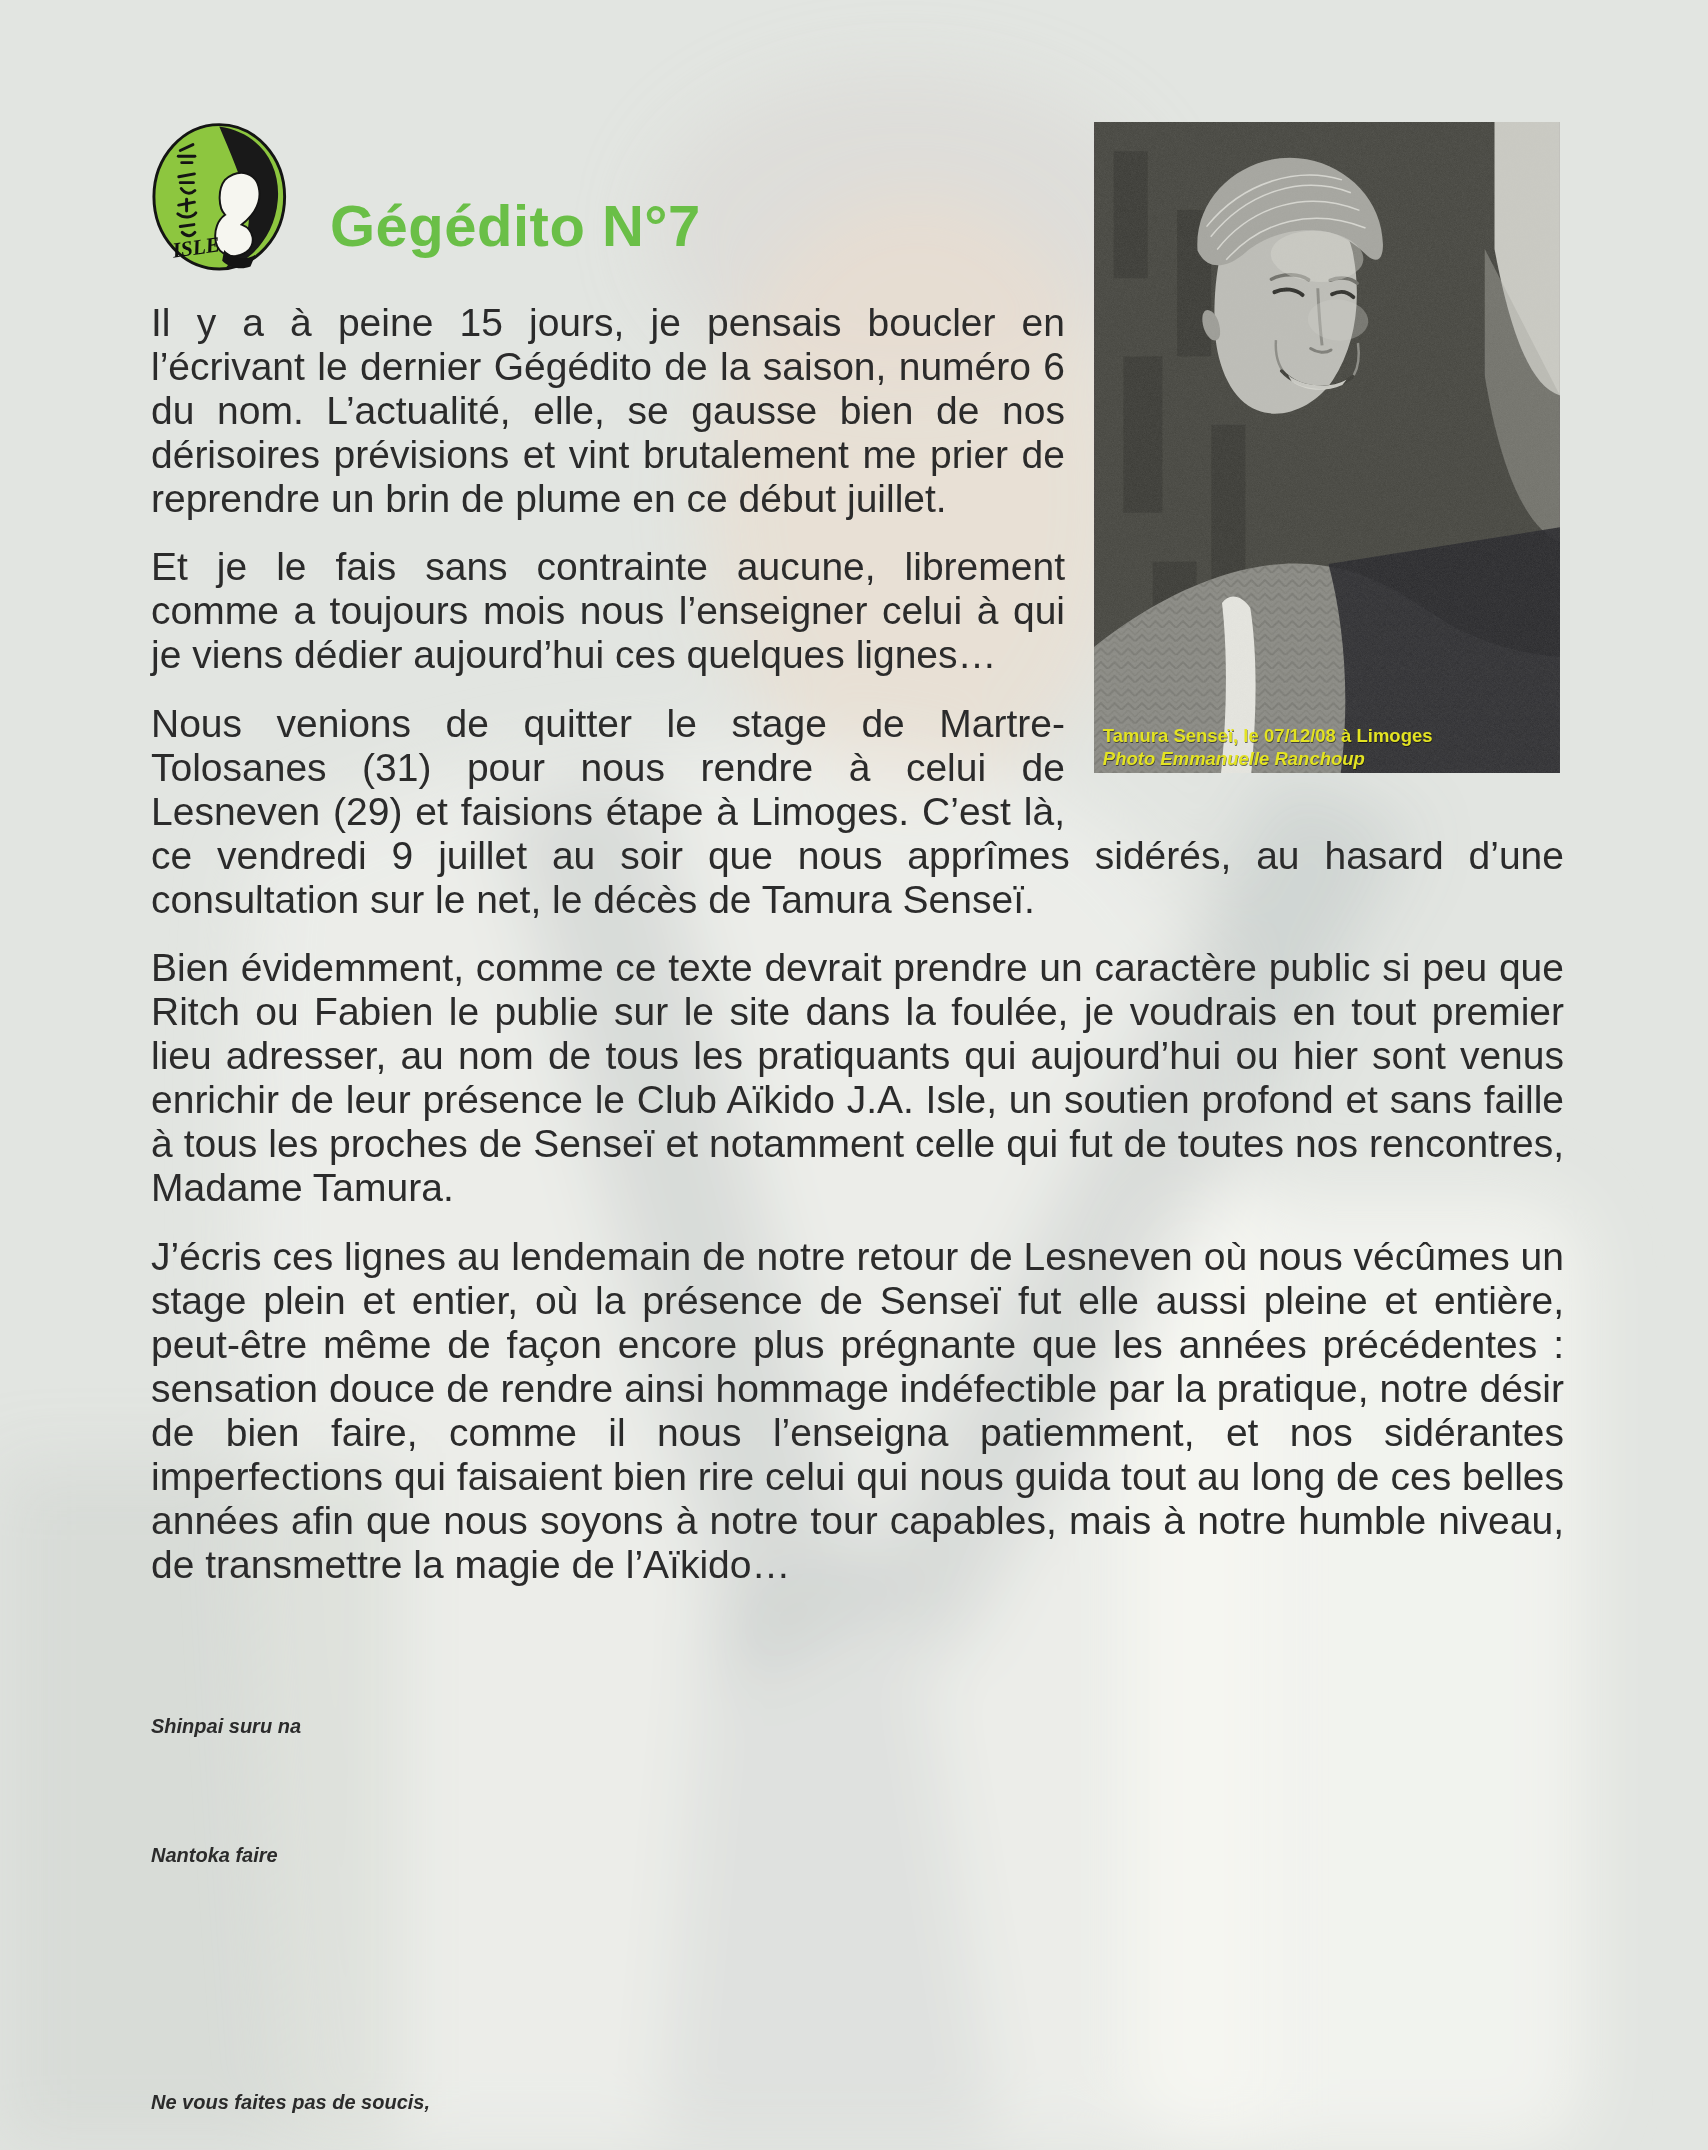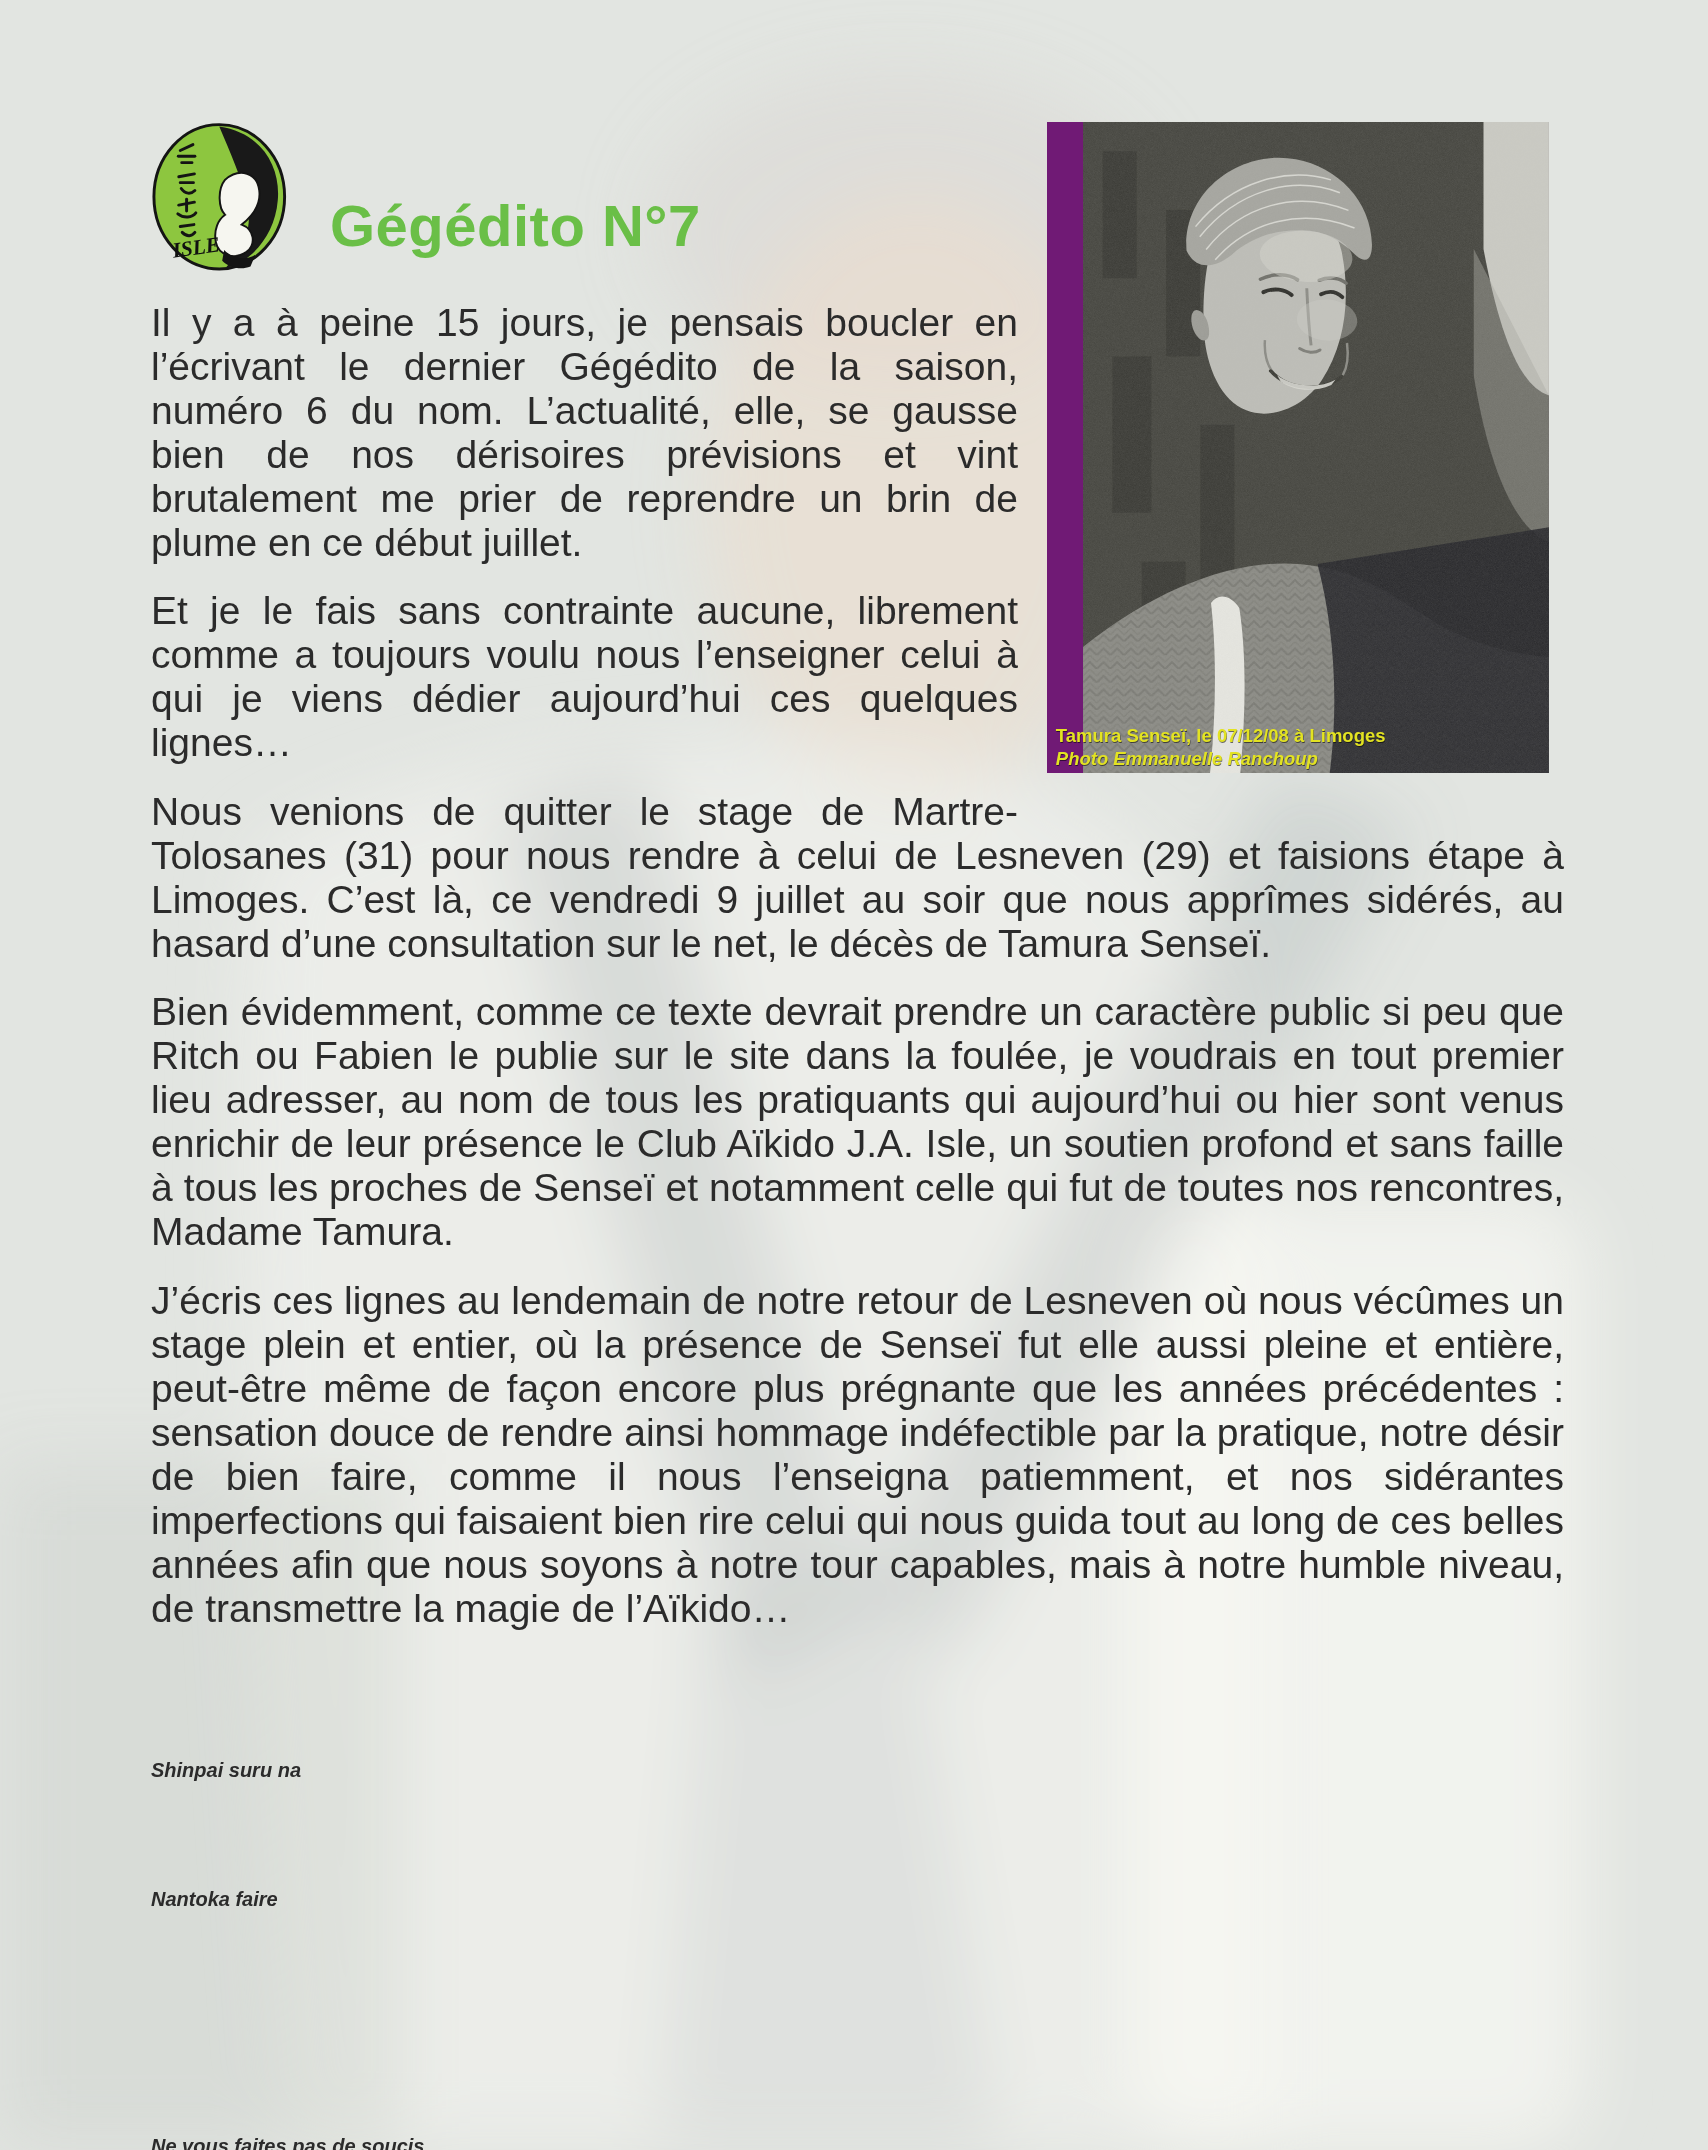--- a/index.html
+++ b/index.html
@@ -15,23 +15,22 @@
   .content{
     position:relative;
     box-sizing:border-box;
     width:1708px;height:2151px;
     padding:122px 144px 0 151px;
   }
   figure.photo{
     float:right;
     position:relative;
     width:466px;height:651px;
-    margin:0 15px 29px 29px;
+    margin:0 4px 29px 29px;
     background:#701a75;
-    padding-left:36px;
   }
   figure.photo svg{display:block;width:466px;height:651px;}
   .photo-caption{
     position:absolute;left:8.8px;bottom:2.9px;
     font-size:18.5px;font-weight:bold;line-height:23px;
     color:#e3e322;
     text-shadow:0.5px 0.5px 0.5px rgba(0,0,0,.55);
     white-space:nowrap;
   }
   .photo-caption .credit{font-style:italic;}
@@ -183,21 +182,21 @@
           <path d="M60,214 L88,210"></path>
             <path d="M64,226 C74,236 84,234 90,226"></path>
         </g>
         <text x="46" y="278" transform="rotate(-8 46 278)" font-family="'Liberation Serif', serif" font-style="italic" font-weight="bold" font-size="44" fill="#101010">ISLE</text>
       </svg>
       <h1 class="page-title">Gégédito N°7</h1>
     </header>
 
     <div class="article">
       <p>Il y a à peine 15 jours, je pensais boucler en l’écrivant le dernier Gégédito de la saison, numéro 6 du nom. L’actualité, elle, se gausse bien de nos dérisoires prévisions et vint brutalement me prier de reprendre un brin de plume en ce début juillet.</p>
-      <p>Et je le fais sans contrainte aucune, librement comme a toujours voulu nous l’enseigner celui à qui je viens dédier aujourd’hui ces quelques lignes…</p>
+      <p>Et je le fais sans contrainte aucune, librement comme a toujours mois nous l’enseigner celui à qui je viens dédier aujourd’hui ces quelques lignes…</p>
       <p>Nous venions de quitter le stage de Martre-Tolosanes (31) pour nous rendre à celui de Lesneven (29) et faisions étape à Limoges. C’est là, ce vendredi 9 juillet au soir que nous apprîmes sidérés, au hasard d’une consultation sur le net, le décès de Tamura Senseï.</p>
       <p>Bien évidemment, comme ce texte devrait prendre un caractère public si peu que Ritch ou Fabien le publie sur le site dans la foulée, je voudrais en tout premier lieu adresser, au nom de tous les pratiquants qui aujourd’hui ou hier sont venus enrichir de leur présence le Club Aïkido J.A. Isle, un soutien profond et sans faille à tous les proches de Senseï et notamment celle qui fut de toutes nos rencontres, Madame Tamura.</p>
       <p>J’écris ces lignes au lendemain de notre retour de Lesneven où nous vécûmes un stage plein et entier, où la présence de Senseï fut elle aussi pleine et entière, peut-être même de façon encore plus prégnante que les années précédentes : sensation douce de rendre ainsi hommage indéfectible par la pratique, notre désir de bien faire, comme il nous l’enseigna patiemment, et nos sidérantes imperfections qui faisaient bien rire celui qui nous guida tout au long de ces belles années afin que nous soyons à notre tour capables, mais à notre humble niveau, de transmettre la magie de l’Aïkido…</p>
 
       <div class="quote-block">
         <div>Shinpai suru na</div>
         <div>Nantoka faire</div>
       </div>
 
       <div class="quote-block">

